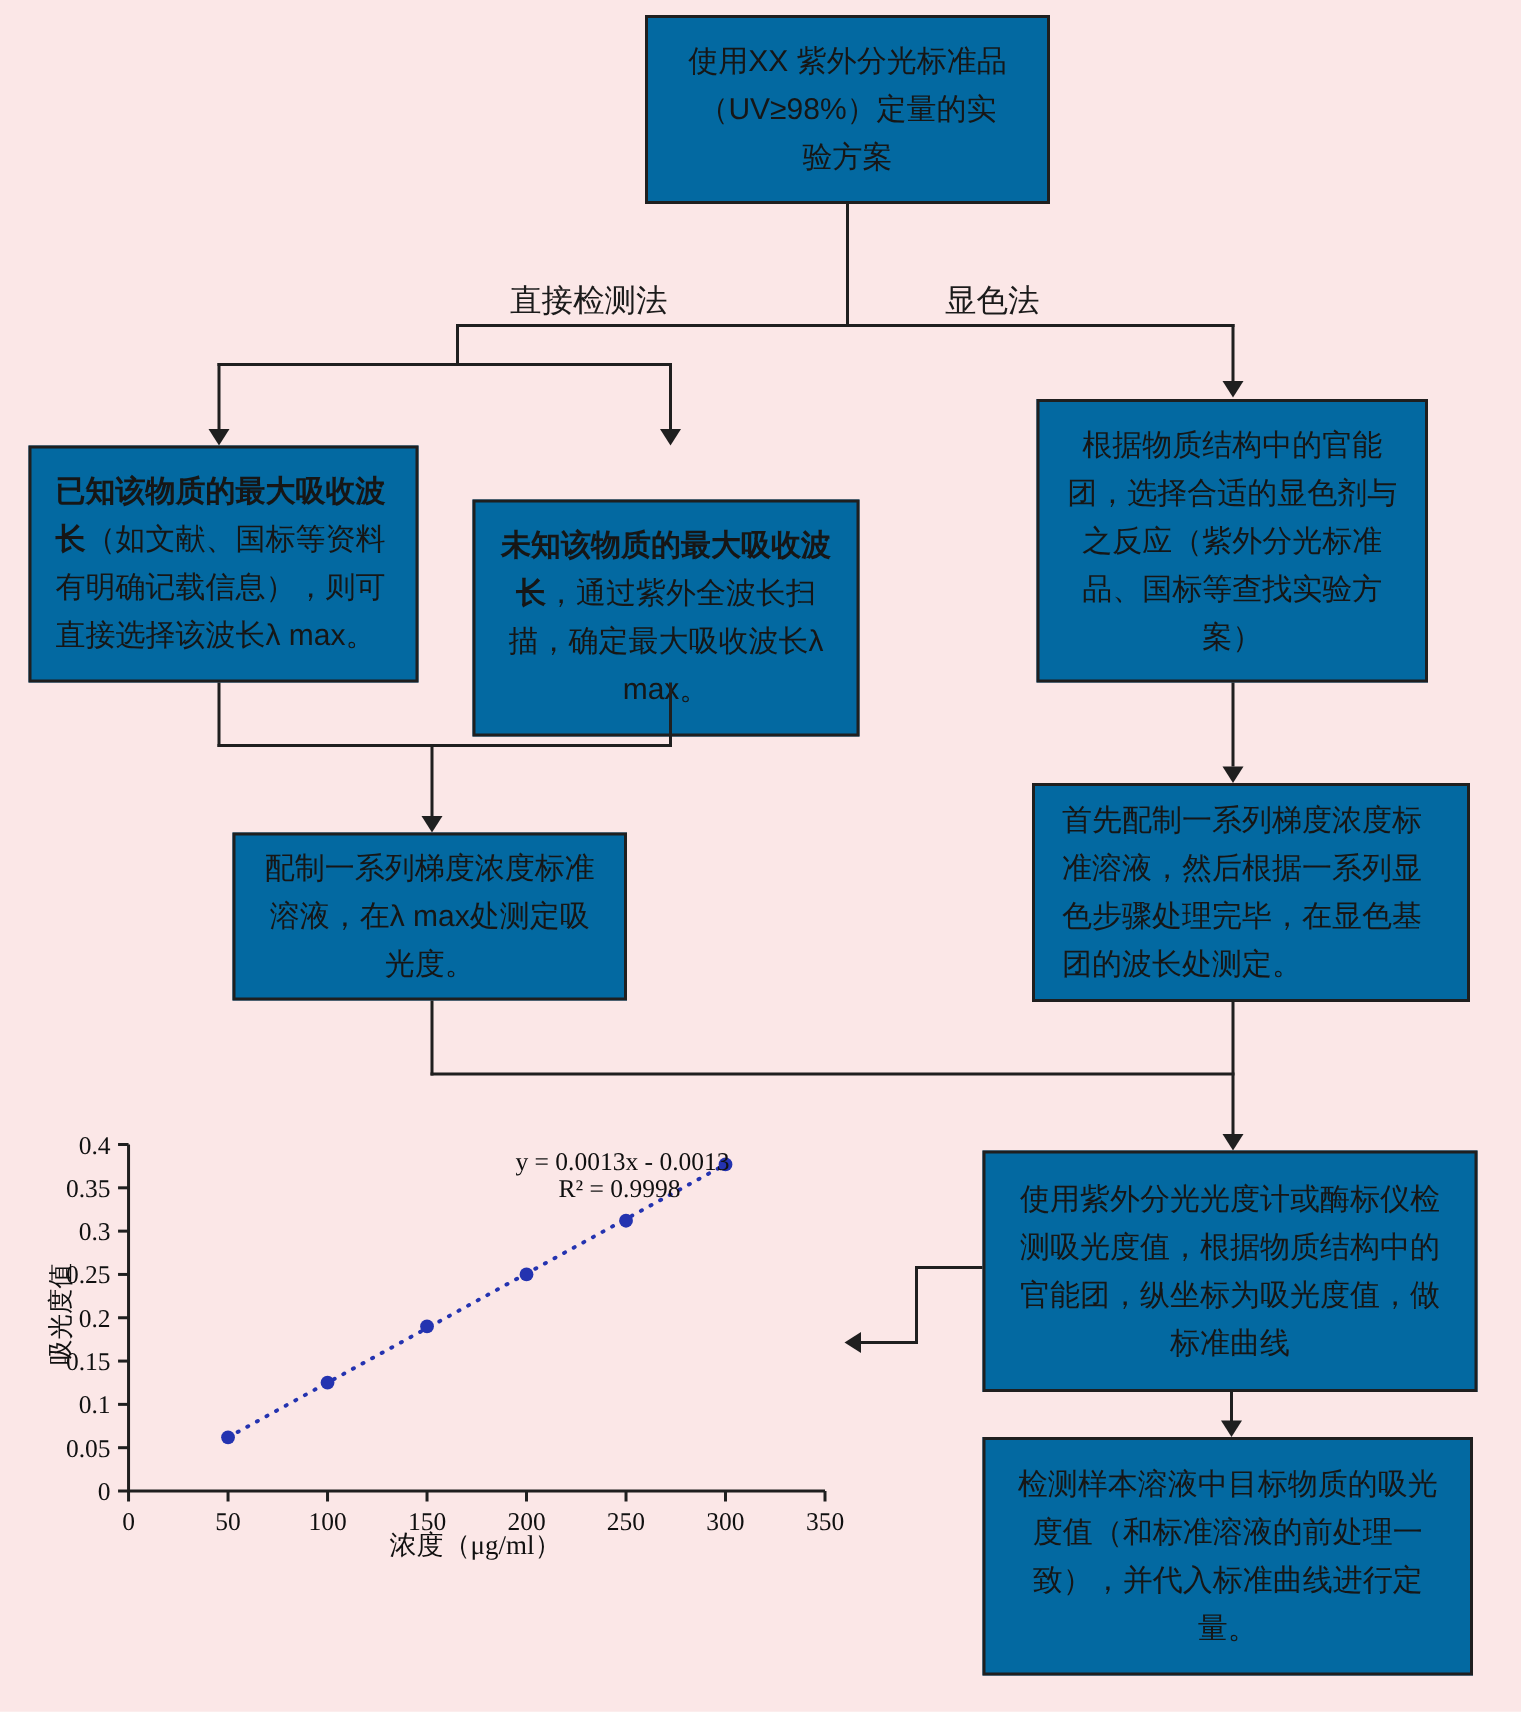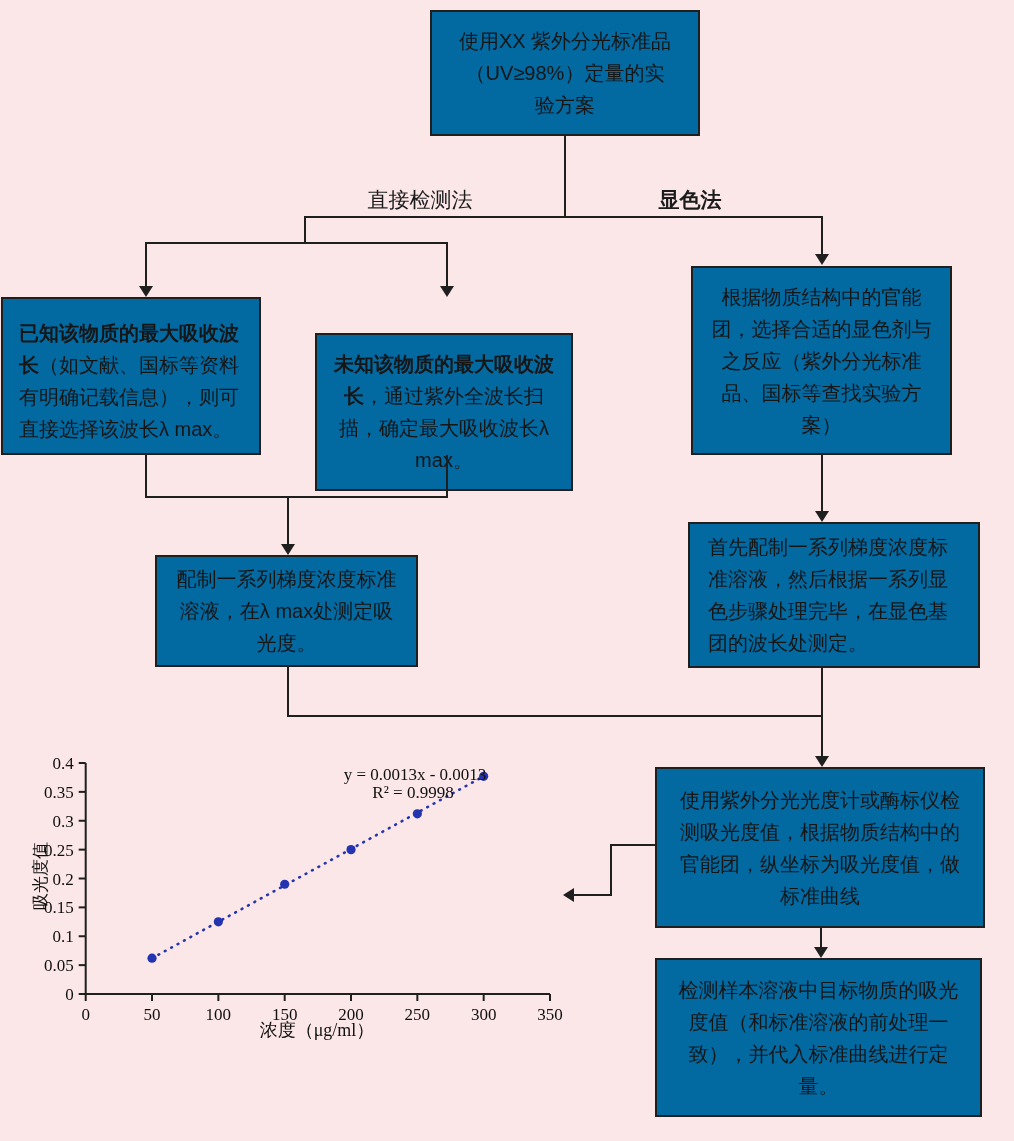--- a/index.html
+++ b/index.html
@@ -12,21 +12,21 @@
   .fbox{
     position:absolute;box-sizing:border-box;
     border:2px solid #1f1f1f;background:#0369a1;
     display:flex;align-items:center;justify-content:center;
     font-size:20px;line-height:1.6;text-align:center;
     padding:6px 14px;
   }
   .fbox .pre{white-space:pre-line;}
   .fbox.left{text-align:left;}
   .blabel{
-    position:absolute;font-size:21px;text-align:center;color:#1b1b1b;
+    position:absolute;font-size:21px;color:#1b1b1b;
   }
   .vline{position:absolute;width:2px;background:#1f1f1f;}
   .hline{position:absolute;height:2px;background:#1f1f1f;}
   .arrow-down{
     position:absolute;width:0;height:0;
     border-left:7px solid transparent;border-right:7px solid transparent;
     border-top:11px solid #1f1f1f;
   }
   .arrow-left{
     position:absolute;width:0;height:0;
@@ -46,33 +46,33 @@
   <div class="fbox" style="left:430px;top:10px;width:270px;height:126px;">
     <span class="pre">使用XX 紫外分光标准品
 （UV≥98%）定量的实
 验方案</span>
   </div>
 
   <div class="vline" style="left:564px;top:136px;height:81px;"></div>
   <div class="hline" style="left:305px;top:216px;width:518px;"></div>
 
   <div class="blabel" style="left:340px;top:186px;width:160px;">直接检测法</div>
-  <div class="blabel" style="left:630px;top:186px;width:120px;font-weight:bold;">显色法</div>
+  <div class="blabel" style="left:630px;top:186px;width:120px;">显色法</div>
 
   <div class="vline" style="left:304px;top:216px;height:28px;"></div>
   <div class="hline" style="left:145px;top:242px;width:303px;"></div>
   <div class="vline" style="left:145px;top:242px;height:46px;"></div>
   <div class="arrow-down" style="left:139px;top:286px;"></div>
   <div class="vline" style="left:446px;top:242px;height:46px;"></div>
   <div class="arrow-down" style="left:440px;top:286px;"></div>
 
   <div class="vline" style="left:821px;top:216px;height:40px;"></div>
   <div class="arrow-down" style="left:815px;top:254px;"></div>
 
-  <div class="fbox left" style="left:1px;top:297px;width:260px;height:158px;padding:8px 16px;align-items:flex-end;">
+  <div class="fbox left" style="left:19px;top:297px;width:260px;height:158px;padding:8px 16px;">
     <span><b>已知该物质的最大吸收波长</b><span>（如文献、国标等资料有明确记载信息），则可直接选择该波长λ max。</span></span>
   </div>
 
   <div class="fbox" style="left:315px;top:297px;width:258px;height:158px;padding:8px 14px;margin-top:36px;">
     <span><b>未知该物质的最大吸收波长</b><span>，通过紫外全波长扫描，确定最大吸收波长λ max。</span></span>
   </div>
 
   <div class="fbox" style="left:691px;top:266px;width:261px;height:189px;padding:8px 12px;">
     <span>根据物质结构中的官能团，选择合适的显色剂与之反应（紫外分光标准品、国标等查找实验方案）</span>
   </div>

